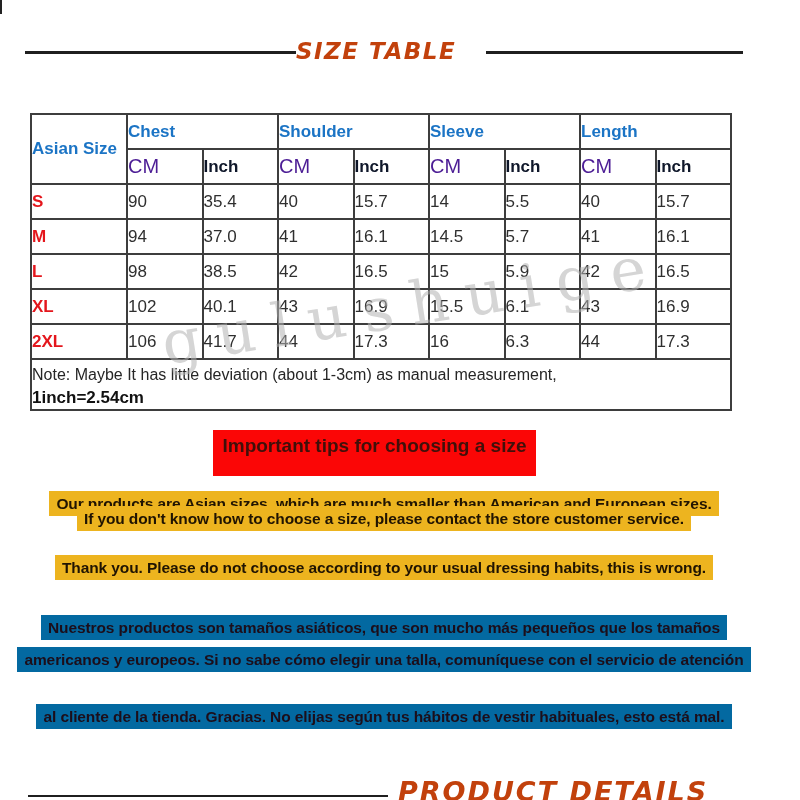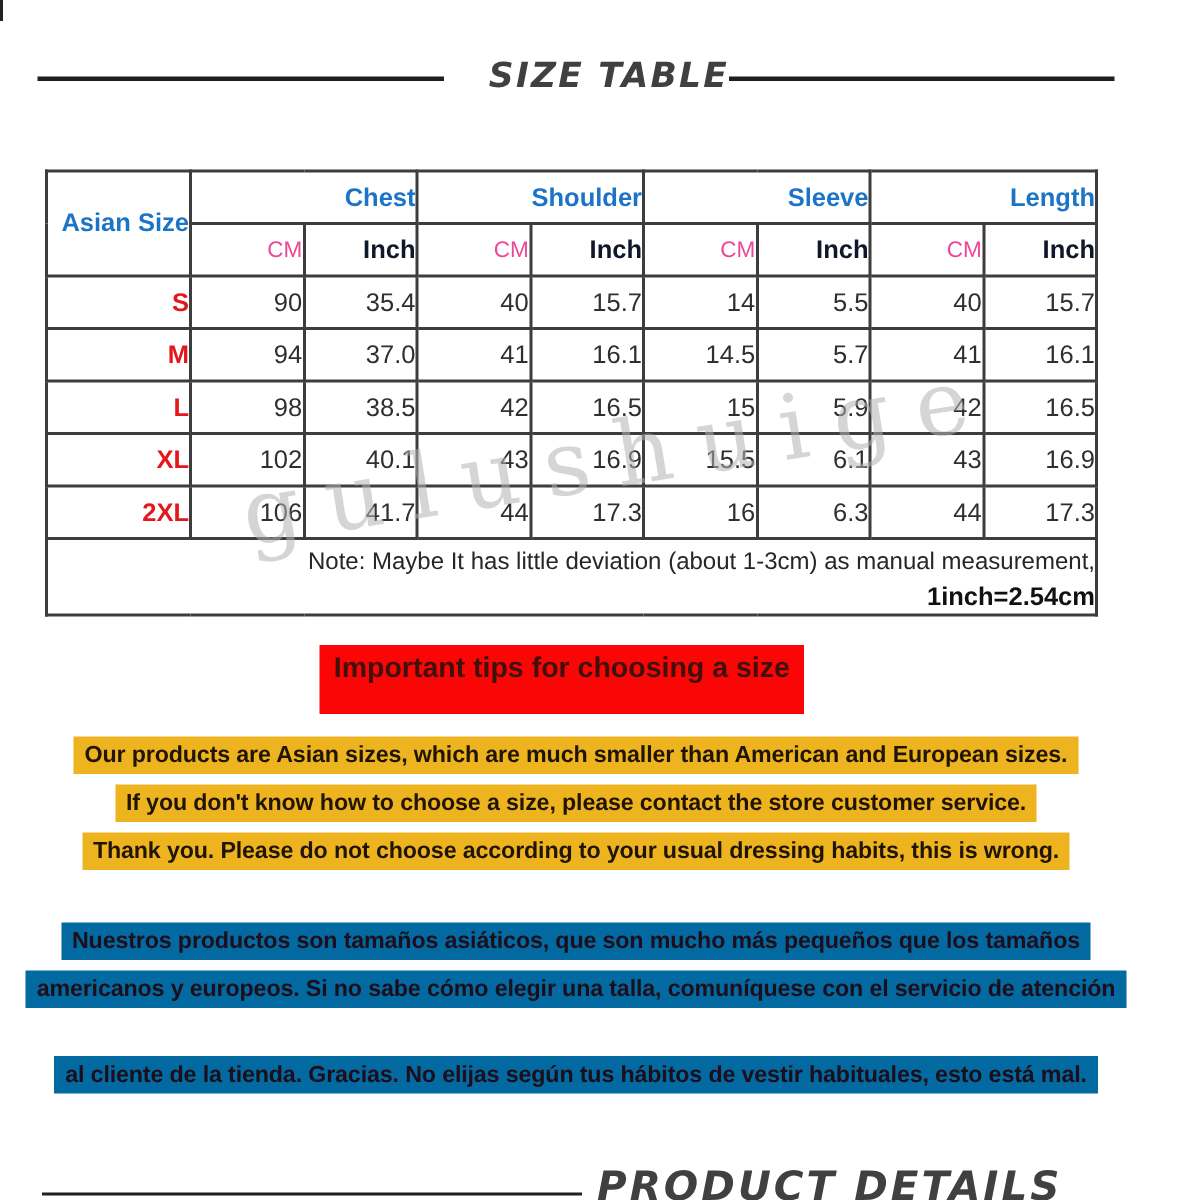--- a/index.html
+++ b/index.html
@@ -6,37 +6,37 @@
   html,body { width:800px; height:800px; background:#ffffff; overflow:hidden;
               font-family:"Liberation Sans", sans-serif; position:relative; }
 
   .abs { position:absolute; }
 
   
   .rule { background:#1f1f1f; height:3px; }
   .section-title {
     font-family:"DejaVu Sans", sans-serif;
     font-style:italic; font-weight:600; letter-spacing:1.5px;
-    color:#404040; font-size:23px; text-align:right; white-space:nowrap;
+    color:#c2410c; font-size:23px; text-align:left; white-space:nowrap;
   }
   #edge-artifact { left:0; top:0; width:2px; height:14px; background:#222; }
   #title-line-left  { left:25px;  top:51px; width:271px; }
   #title-text       { left:296px; top:38px; width:190px; }
   #title-line-right { left:486px; top:51px; width:257px; }
 
   #footer-line { left:28px; top:795px; width:360px; height:2px; background:#1f1f1f; }
   #footer-text { left:398px; top:776px; font-size:27px; letter-spacing:2px; }
 
   
   #size-table-wrap { left:30px; top:113px; width:702px; }
   table { border-collapse:collapse; width:702px; table-layout:fixed; }
-  th, td { border:2px solid #3d3d3d; text-align:right; vertical-align:middle;
+  th, td { border:2px solid #3d3d3d; text-align:left; vertical-align:middle;
            height:35px; padding:0; font-size:17px; color:#2f2f2f; }
   th.group, th.corner { color:#1b74c5; font-weight:bold; font-size:17px; }
-  th.unit-cm   { font-weight:normal; color:#ec4899; font-size:15px;padding-left:44px; }
+  th.unit-cm   { font-weight:normal; color:#4c1d95; font-size:20px; }
   th.unit-inch { font-weight:bold; color:#0f172a; font-size:17px; }
   th.size-label { color:#e4161c; font-weight:bold; font-size:17px; }
   td.note-cell { height:50px; font-size:16px; color:#262626; line-height:23px; padding-top:3px;border-radius:14px; }
   .note-bold { font-weight:bold; font-size:17px; color:#111; }
 
   
   #watermark {
     left:160px; top:268px; width:520px; height:84px;
     font-family:"DejaVu Serif", serif; font-size:60px; letter-spacing:17px;
     color:#b3b3b3; opacity:0.55; white-space:nowrap;
@@ -49,21 +49,21 @@
     background:#fb0606; color:#40100a; text-align:center;
     font-size:19px; font-weight:600;
   }
   .tip-line { left:0; width:800px; text-align:center; padding-right:32px; }
   .tip-line span {
     display:inline-block; white-space:nowrap; padding:4px 7px 3px;
     font-size:15.5px; font-weight:600; letter-spacing:-0.1px;
   }
   .tip-en span { background:#edb41f; color:#201402;text-align:center; }
   .tip-es span { background:#0369a1; color:#1c0e1a; }
-  #en-0 { top:491px; } #en-1 { top:523px; } #en-2 { top:555px; }
+  #en-0 { top:491px; } #en-1 { top:506px; } #en-2 { top:555px; }
   #es-0 { top:615px; } #es-1 { top:647px; } #es-2 { top:704px; }
 </style>
 </head>
 <body>
 
 <div class="abs" id="edge-artifact"></div>
 
 <div class="abs rule" id="title-line-left"></div>
 <div class="abs section-title" id="title-text">SIZE TABLE</div>
 <div class="abs rule" id="title-line-right"></div>

